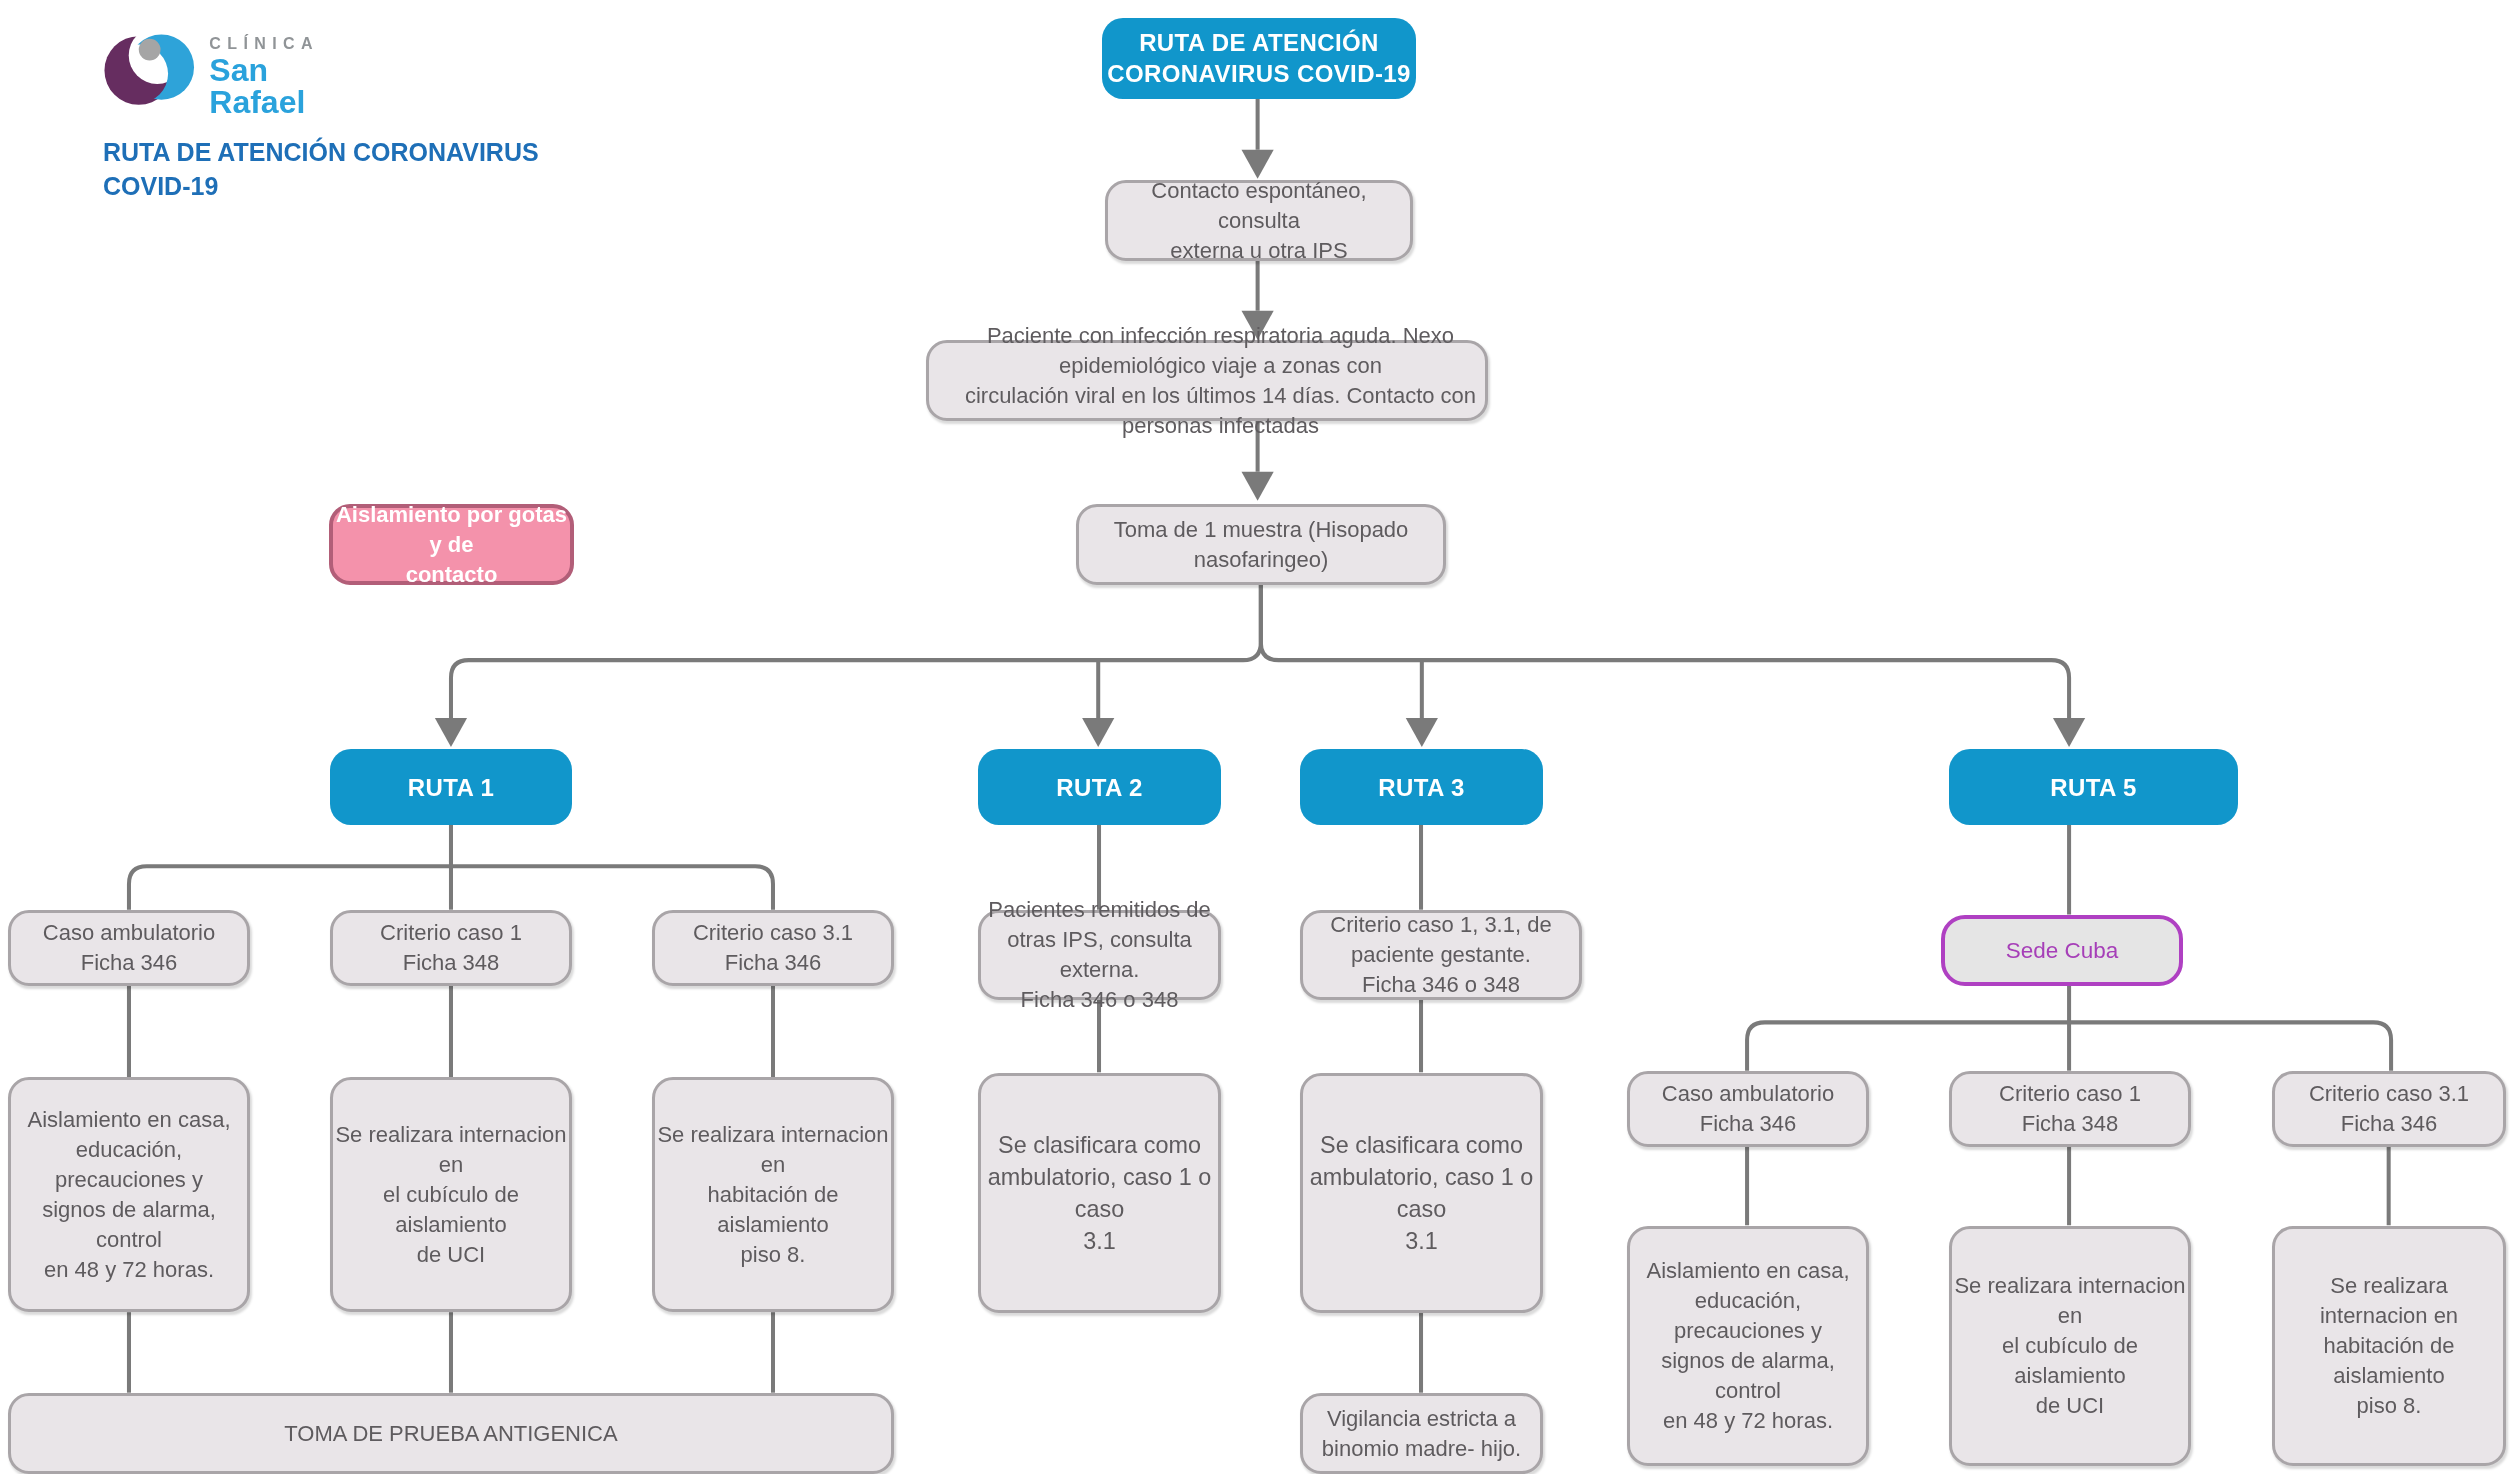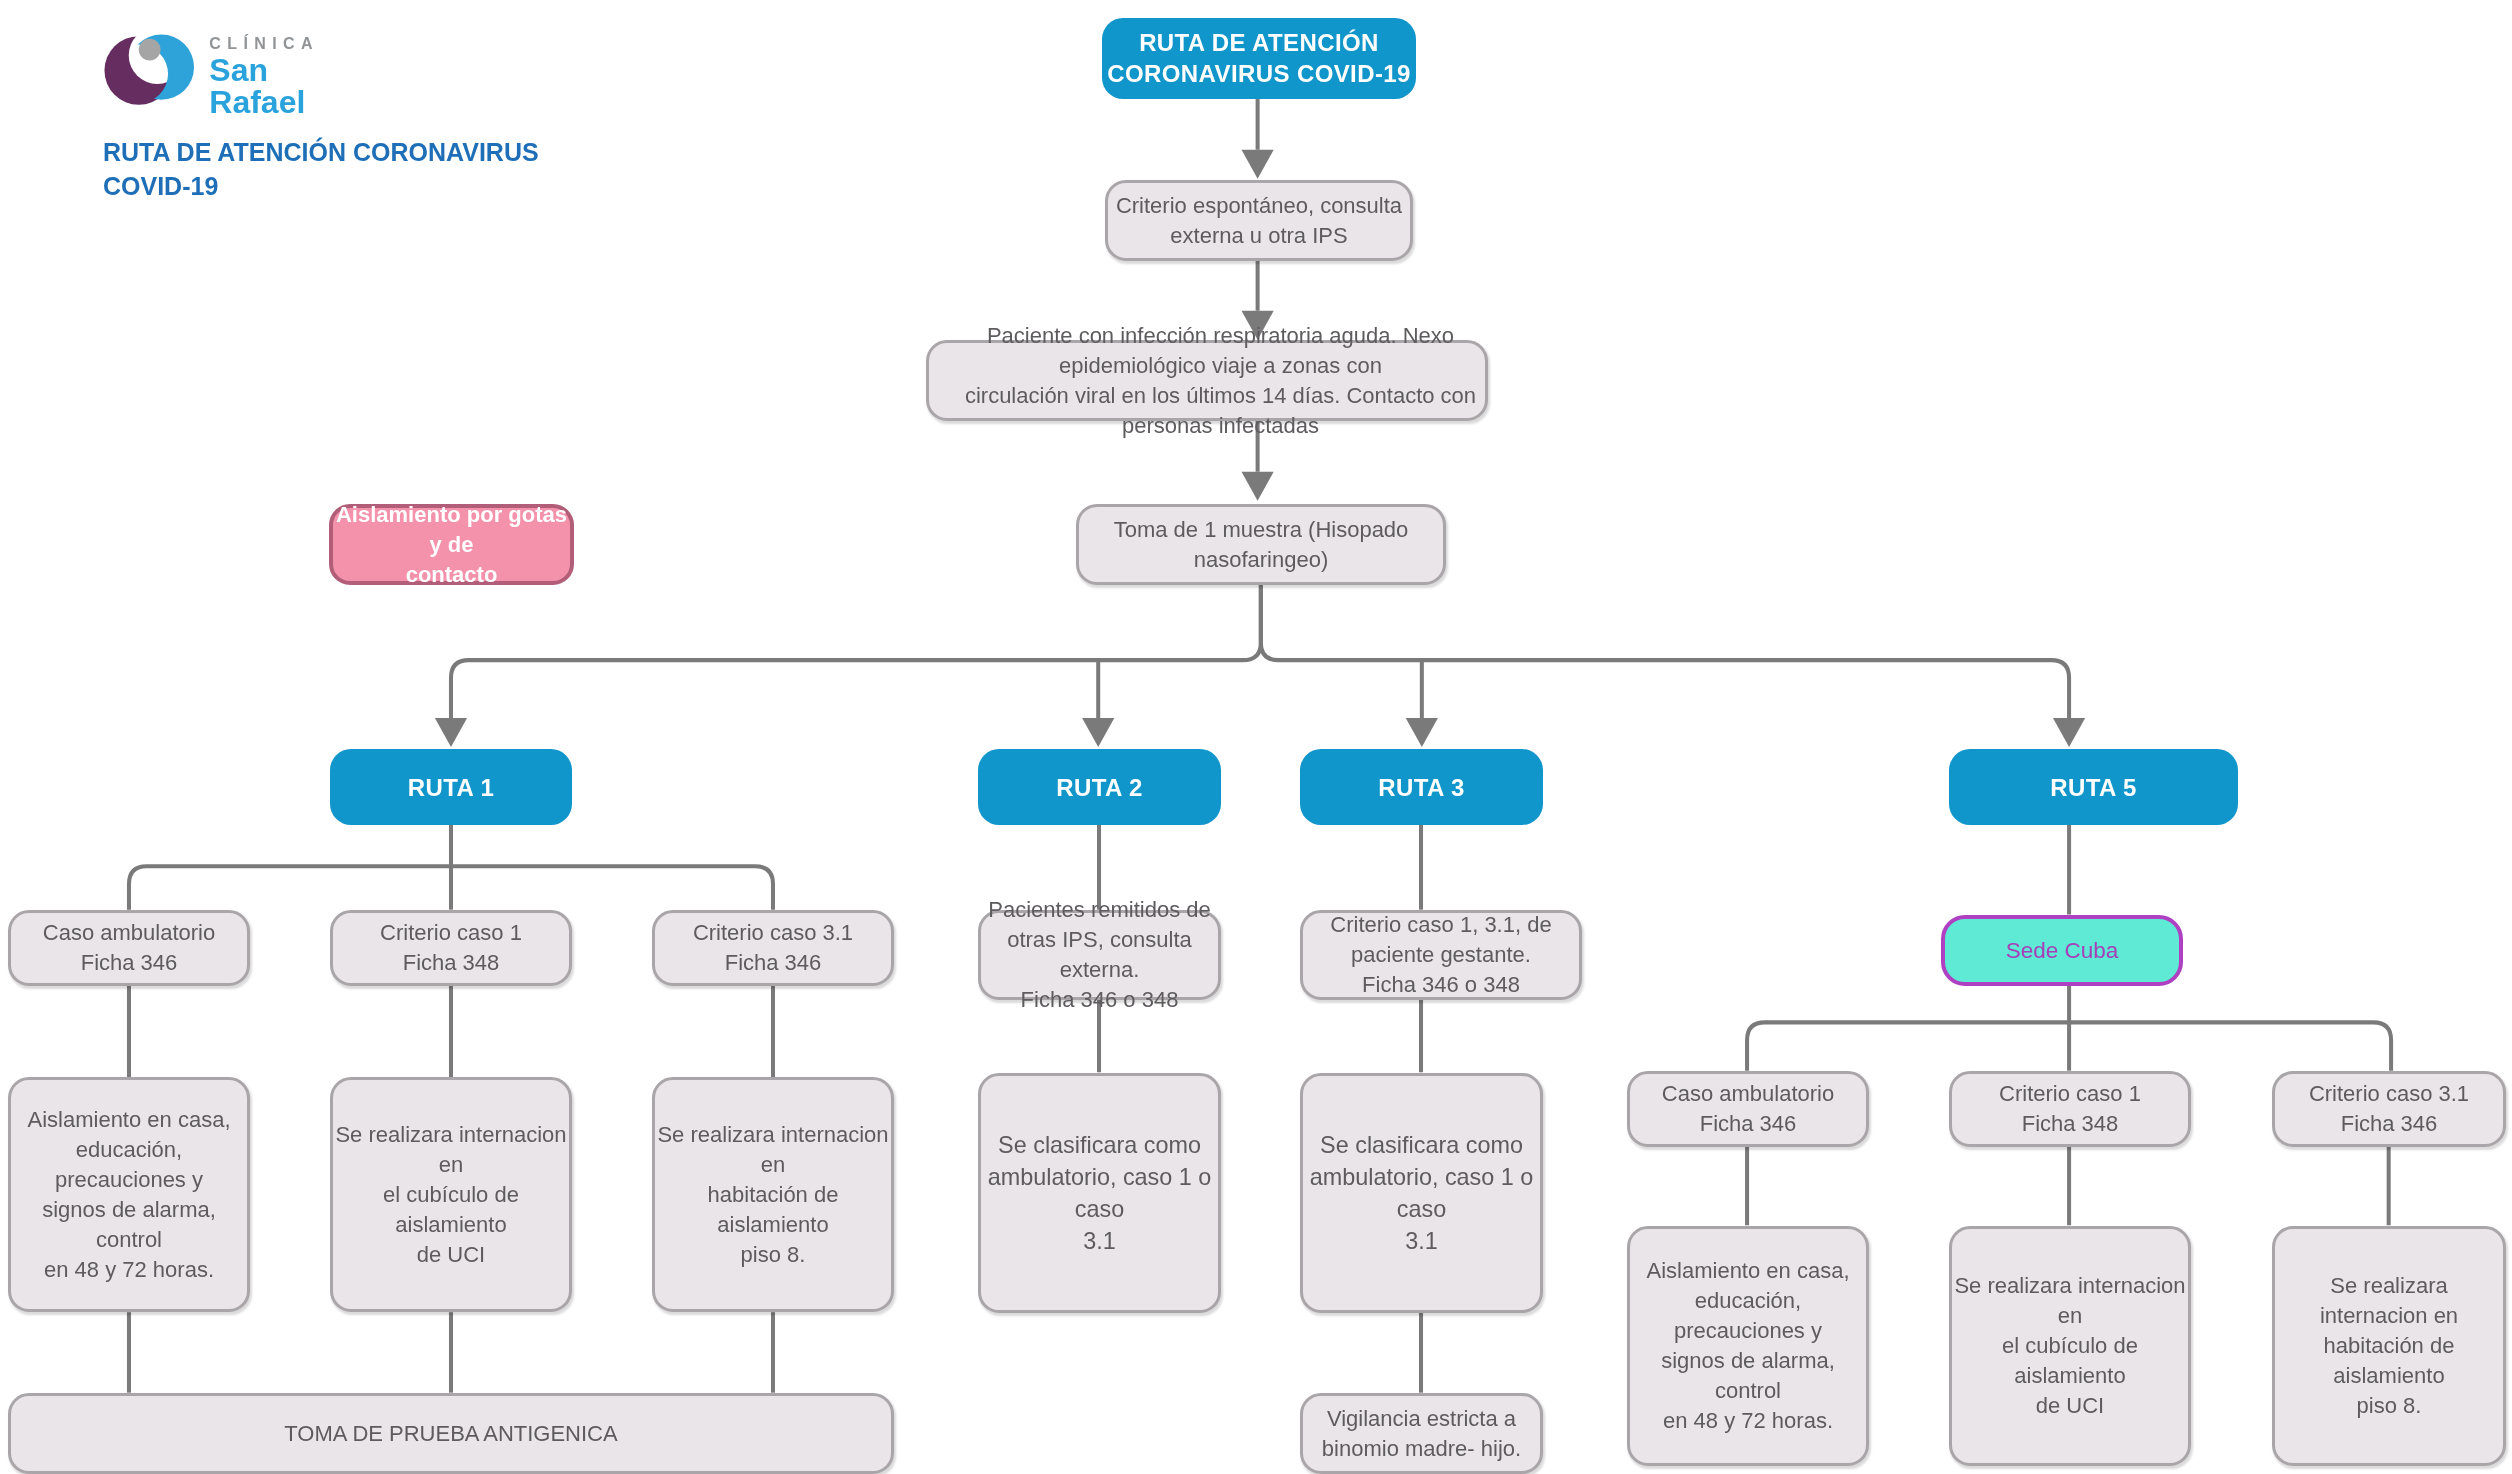--- a/index.html
+++ b/index.html
@@ -38,21 +38,21 @@
   .node.gray.big2{font-size:23.4px;line-height:32px;}
   .node.pink{
     background:#F492AB;
     border:4px solid #B25E78;
     color:#ffffff;
     font-weight:bold;
     font-size:22px;
     line-height:30px;
   }
   .node.sede{
-    background:#5eead4;
+    background:#e5e5e5;
     border:4px solid #AF40C2;
     color:#A63FB8;
     font-size:22.5px;
     border-radius:24px;
   }
   .logo{position:absolute;left:103px;top:32px;display:flex;}
   .logo .mark{width:95px;height:77px;}
   .logo .words{margin-left:11.3px;padding-top:3.2px;}
   .logo .clinica{
     color:#909497;font-size:16px;letter-spacing:6.4px;font-weight:bold;
@@ -140,21 +140,21 @@
       <div class="name">Rafael</div>
     </div>
   </div>
 
   <a class="doc-link">RUTA DE ATENCIÓN CORONAVIRUS
 COVID-19</a>
 
   <div class="node blue" style="left:1102px;top:17.7px;width:314px;height:81px;">RUTA DE ATENCIÓN
 CORONAVIRUS COVID-19</div>
 
-  <div class="node gray" style="left:1105px;top:180px;width:308px;height:81px;">Criterio espontáneo, consulta
+  <div class="node gray" style="left:1105px;top:180px;width:308px;height:81px;">Contacto espontáneo, consulta
 externa u otra IPS</div>
 
   <div class="node gray" style="left:926px;top:340px;width:562px;height:81px;padding-left:27px;">Paciente con infección respiratoria aguda. Nexo epidemiológico viaje a zonas con
 circulación viral en los últimos 14 días. Contacto con personas infectadas</div>
 
   <div class="node pink" style="left:329px;top:504px;width:245px;height:81px;">Aislamiento por gotas y de
 contacto</div>
 
   <div class="node gray" style="left:1076px;top:504px;width:370px;height:81px;">Toma de 1 muestra (Hisopado nasofaringeo)</div>
 

